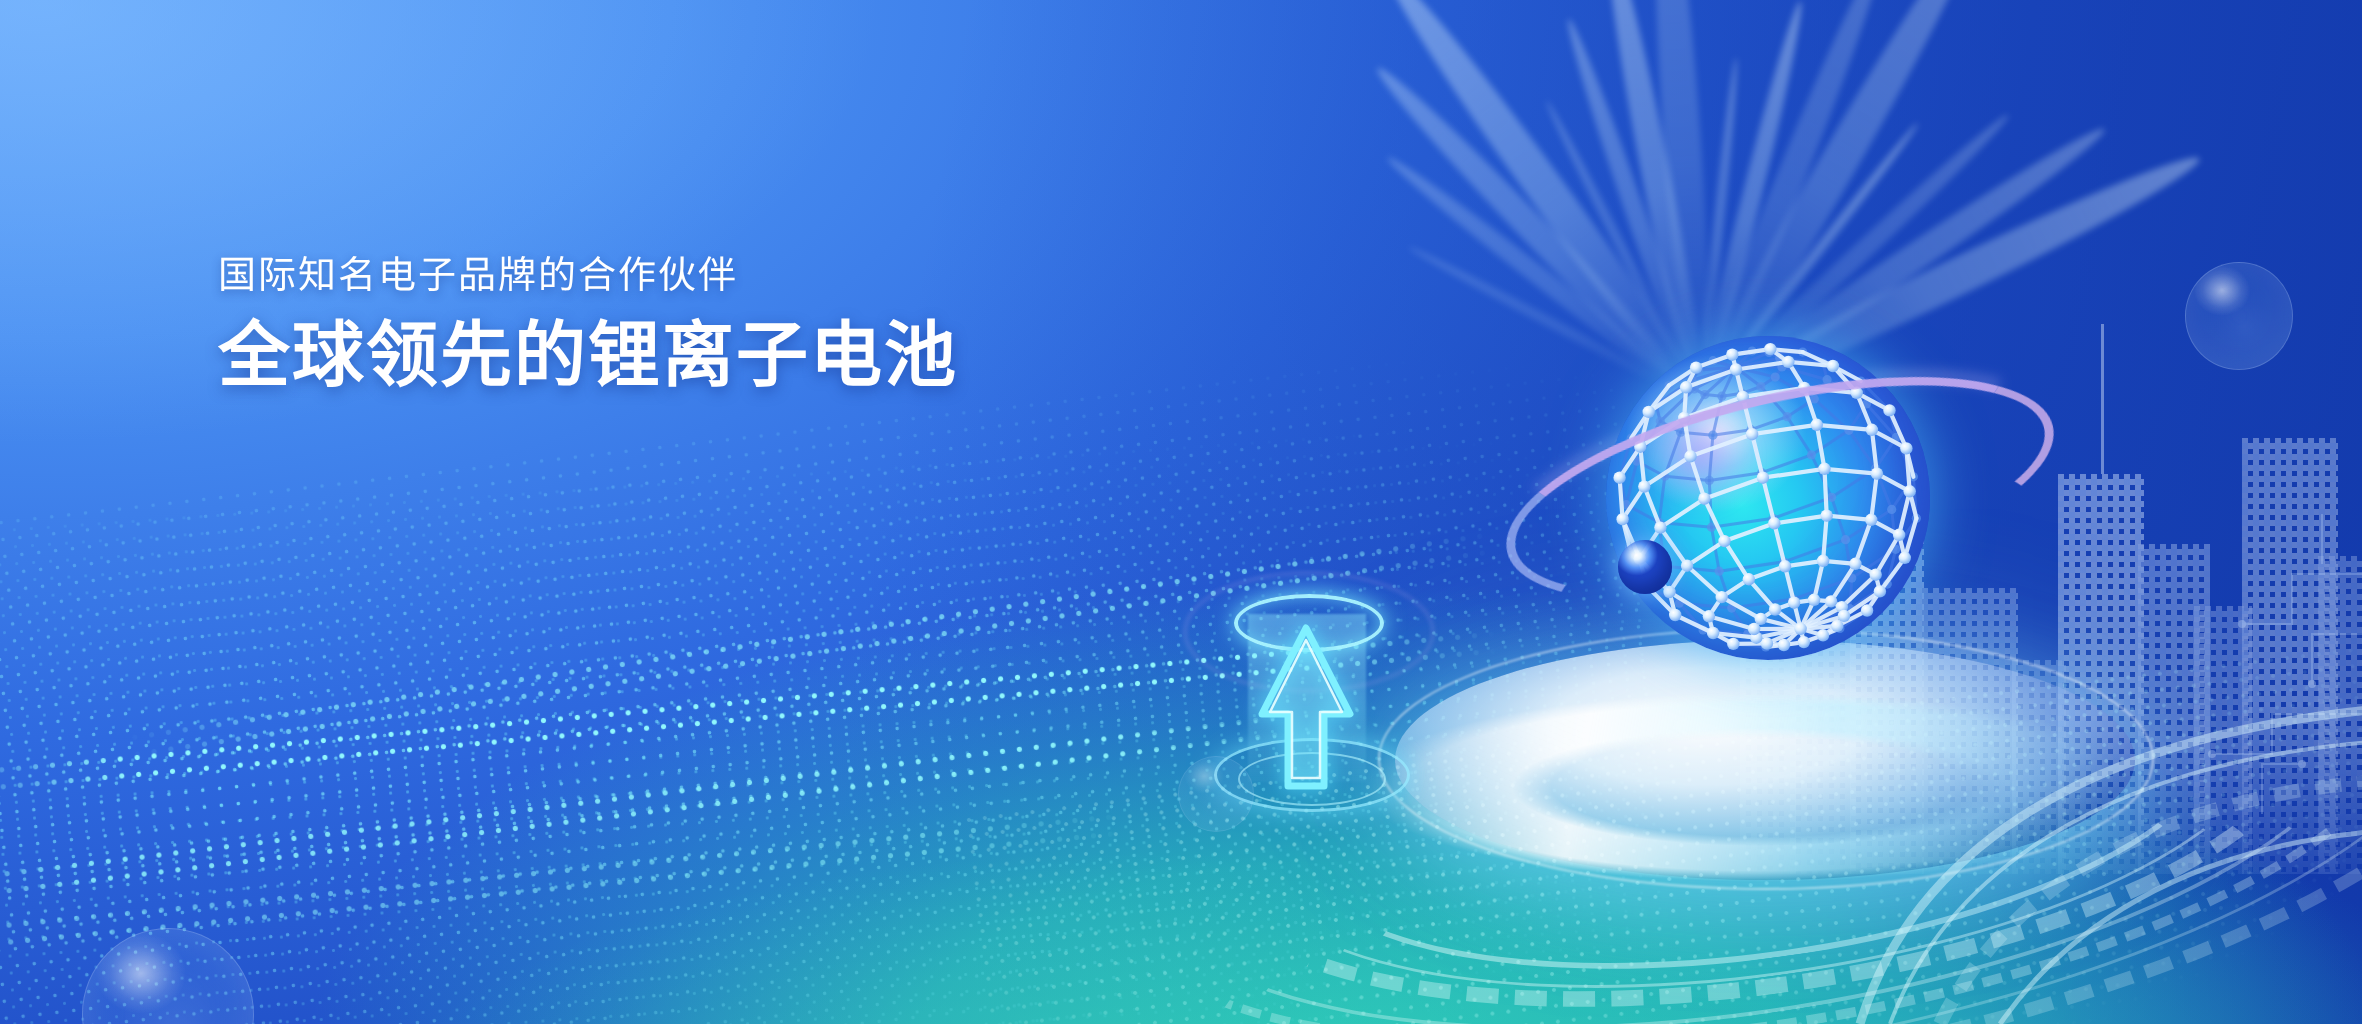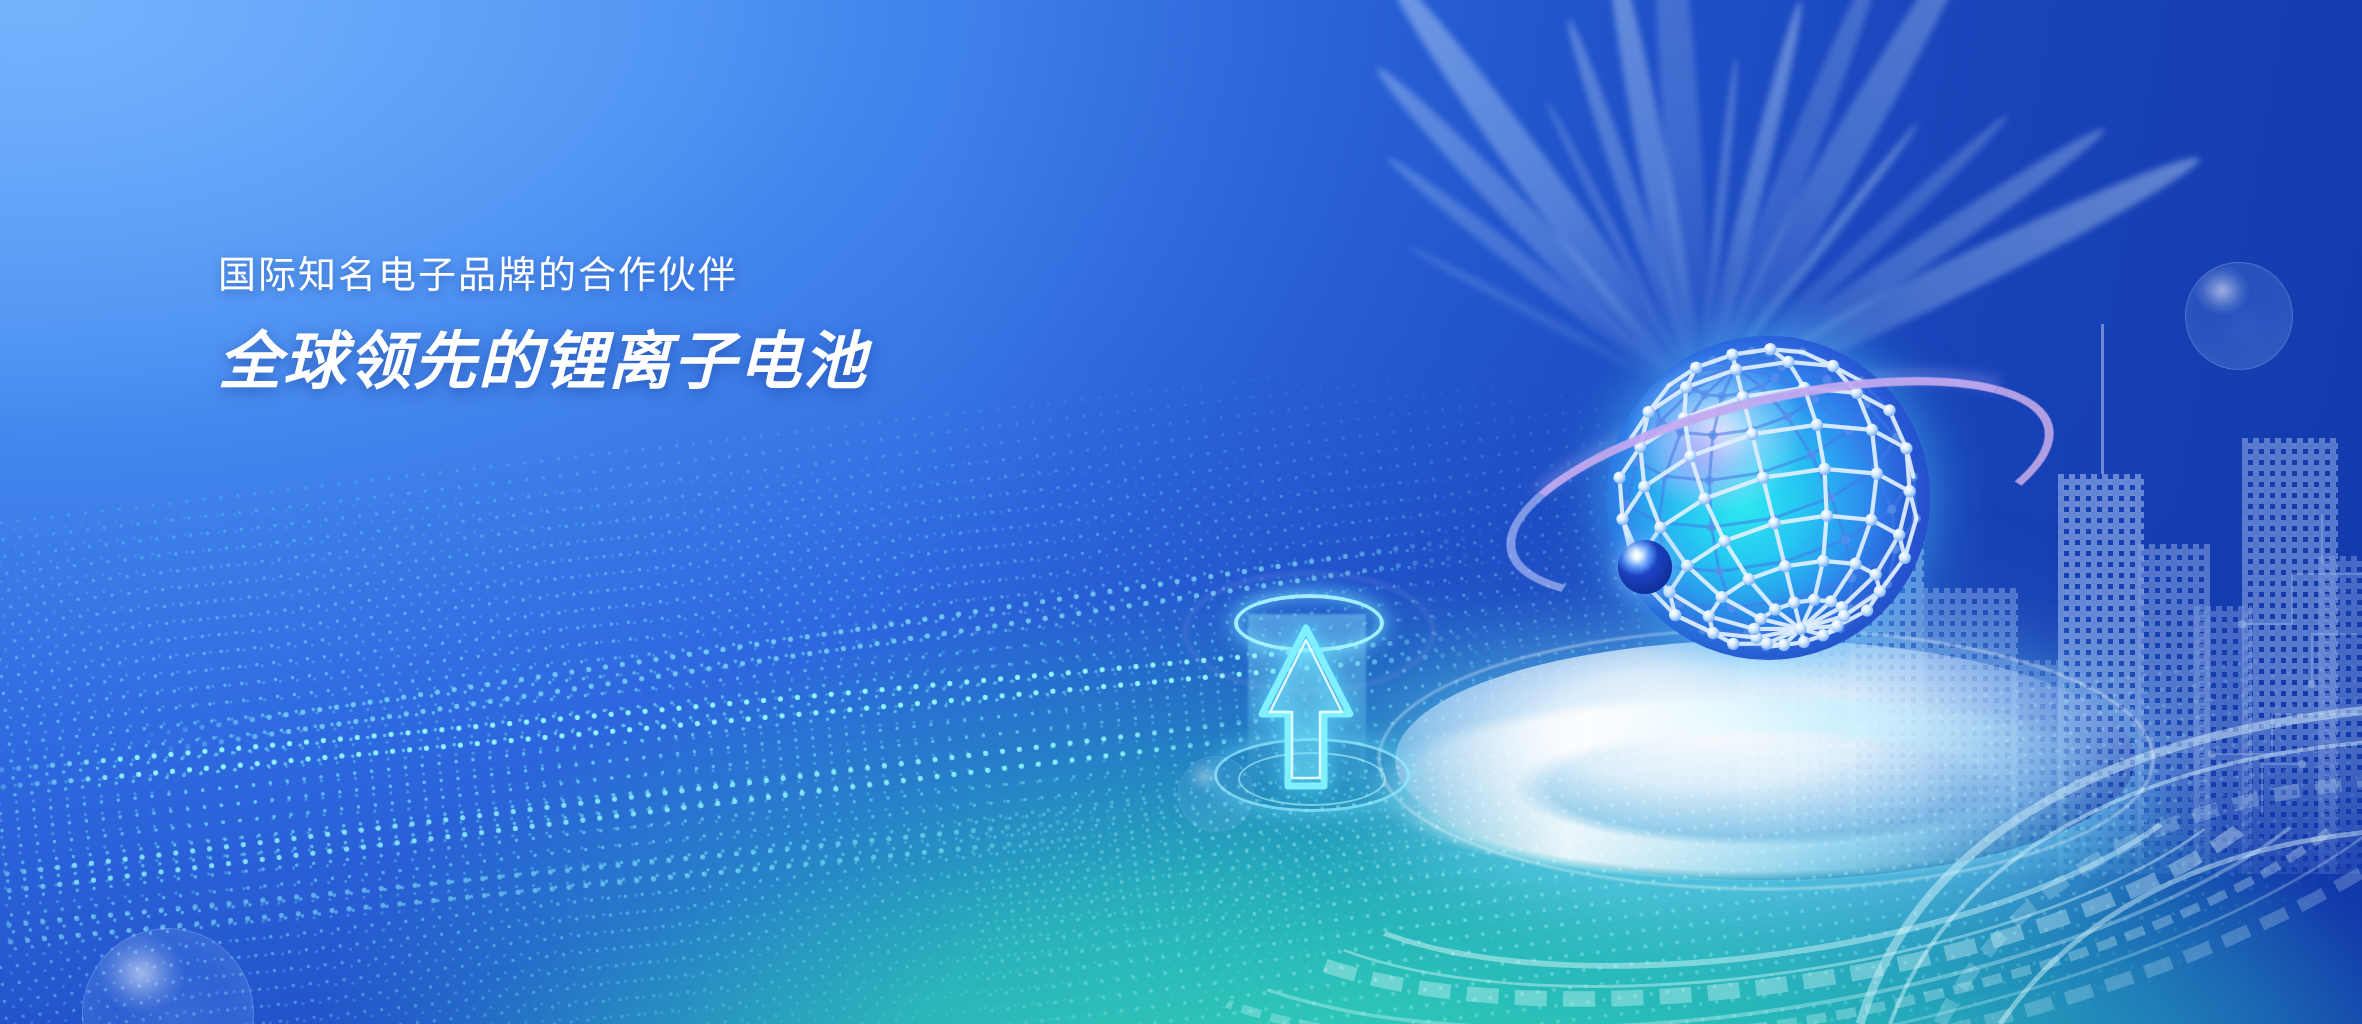--- a/index.html
+++ b/index.html
@@ -228,33 +228,32 @@
   }
 
   
   .copy{position:absolute; left:218px; top:252px; width:980px;}
   .subtitle{
     color:#ffffff;
     font-size:38px;
     line-height:1.25;
     letter-spacing:2px;
     font-weight:400;
-    margin:0 0 22px 0;
+    margin:0 0 10px 0;
     text-shadow:0 3px 10px rgba(18,50,140,.45);
     white-space:nowrap;
   }
   .headline{
     color:#ffffff;
-    font-size:63px;
+    font-size:72px;
     line-height:1.25;
     letter-spacing:2px;
     font-weight:700;
     margin:0;
     text-shadow:0 4px 14px rgba(18,50,140,.5);
-    font-style:italic;
   }
   .headline .hl-line{display:block; white-space:nowrap;}
 </style>
 </head>
 <body>
 
 <div class="stage">
 
   <div class="bg-layer bg-topleft-light"></div>
   <div class="bg-layer bg-right-deep"></div>

